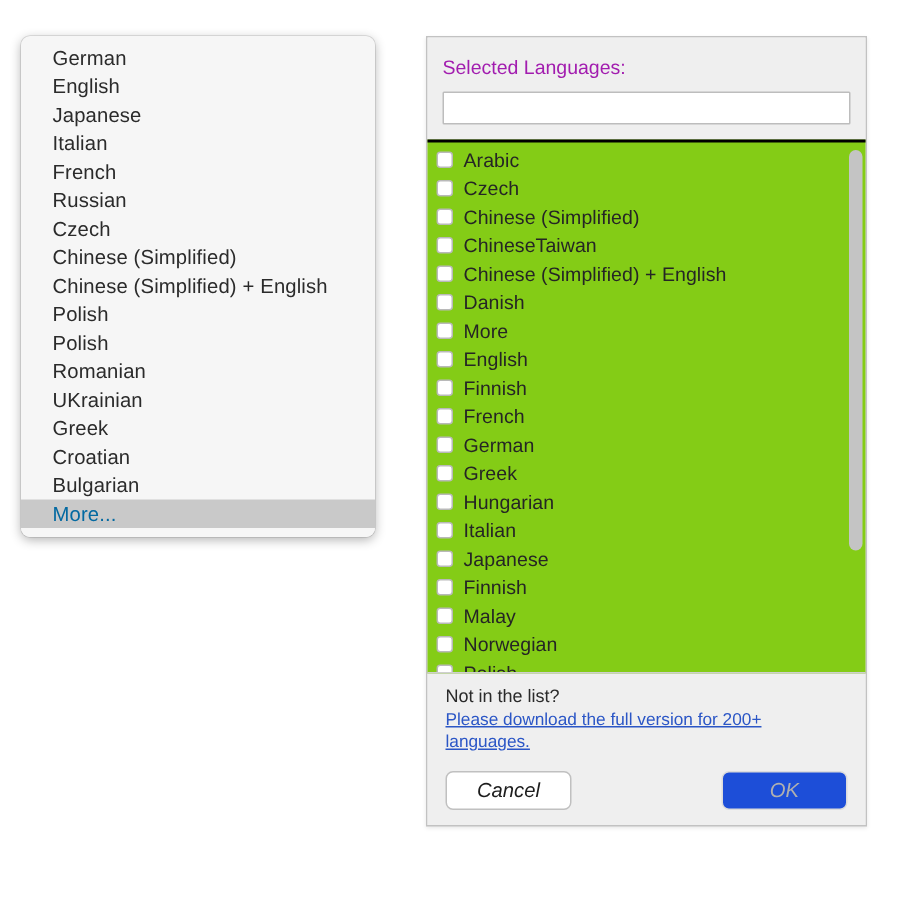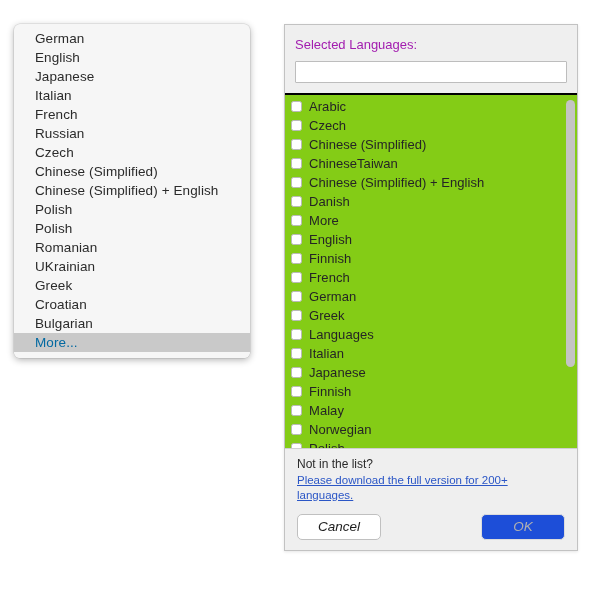--- a/index.html
+++ b/index.html
@@ -305,21 +305,21 @@
           <div class="lang-row">
             <div class="lang-checkbox"></div>
             <div class="lang-label">German</div>
           </div>
           <div class="lang-row">
             <div class="lang-checkbox"></div>
             <div class="lang-label">Greek</div>
           </div>
           <div class="lang-row">
             <div class="lang-checkbox"></div>
-            <div class="lang-label">Languages</div>
+            <div class="lang-label">Hungarian</div>
           </div>
           <div class="lang-row">
             <div class="lang-checkbox"></div>
             <div class="lang-label">Italian</div>
           </div>
           <div class="lang-row">
             <div class="lang-checkbox"></div>
             <div class="lang-label">Japanese</div>
           </div>
           <div class="lang-row">

